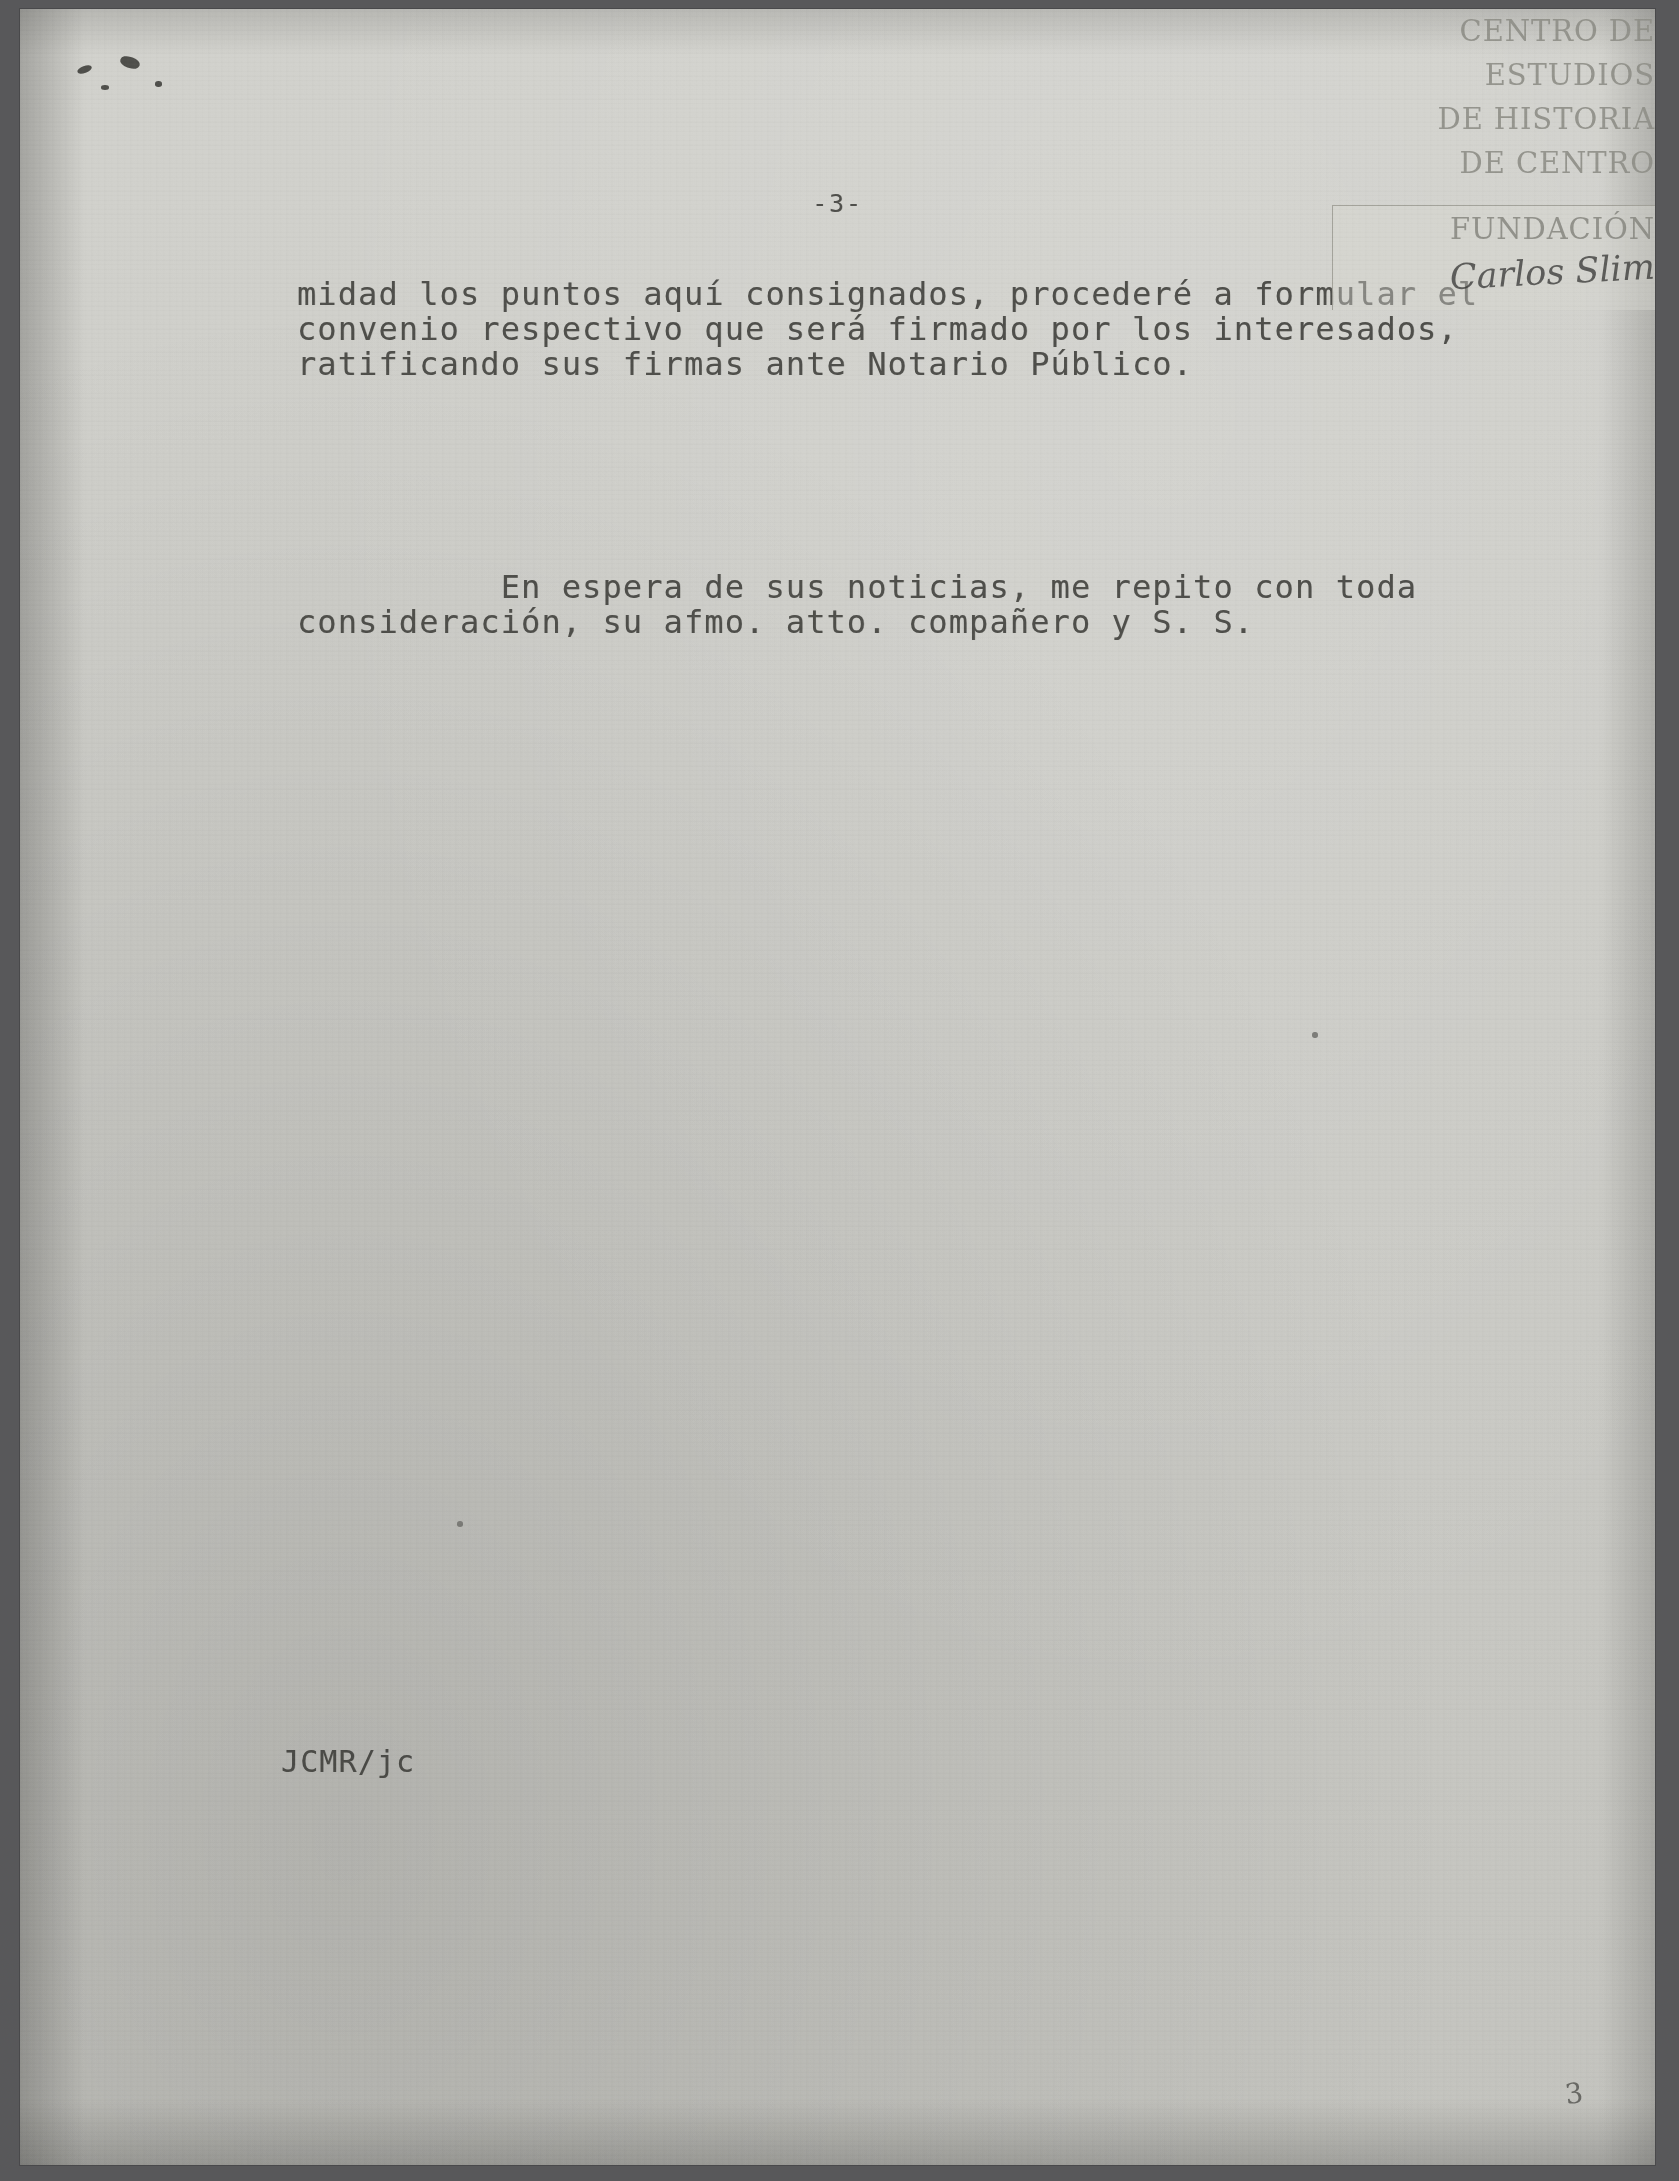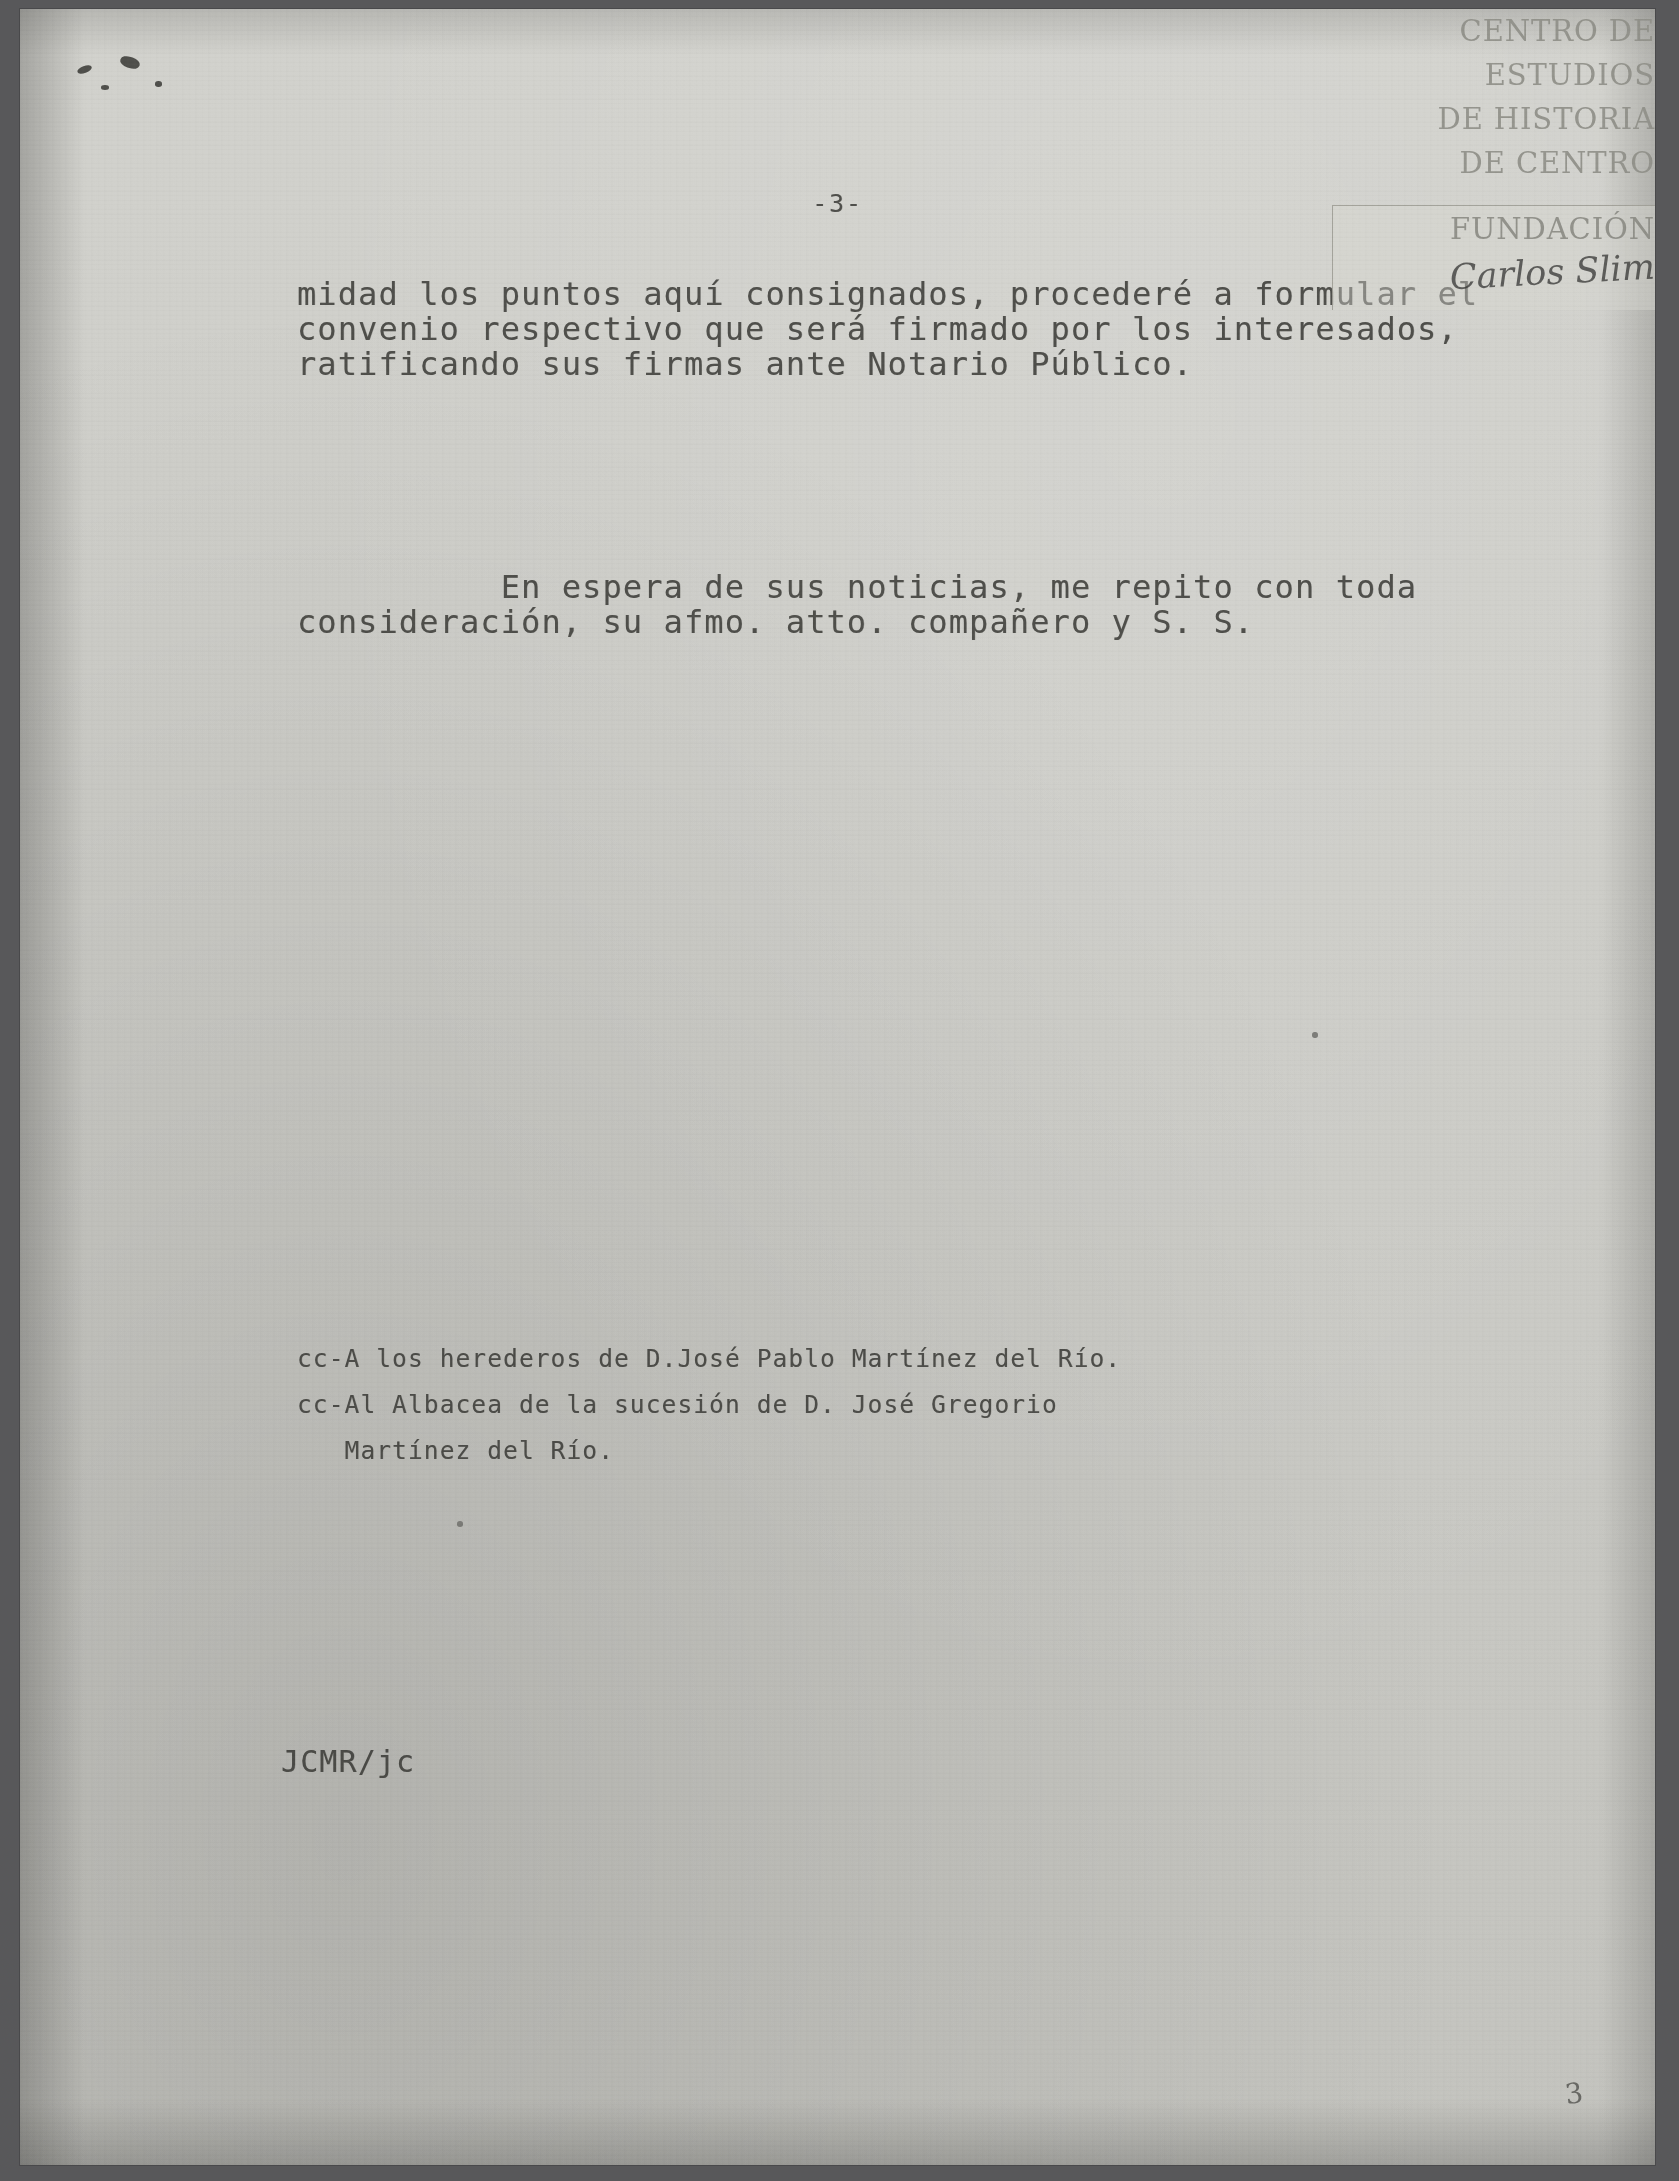--- a/index.html
+++ b/index.html
@@ -185,23 +185,20 @@
     <div class="tw" id="page-number">-3-</div>
 
     <div class="tw para" id="para-1">midad los puntos aquí consignados, procederé a formular el
 convenio respectivo que será firmado por los interesados,
 ratificando sus firmas ante Notario Público.</div>
 
 
     <div class="tw para" id="para-3">          En espera de sus noticias, me repito con toda
 consideración, su afmo. atto. compañero y S. S.</div>
 
-    <div class="tw" id="cc-block">cc-A los herederos de D.José Pablo Martínez del Río.
-cc-Al Albacea de la sucesión de D. José Gregorio
-   Martínez del Río.</div>
 
     <div class="tw" id="initials">JCMR/jc</div>
 
     <div id="folio">3</div>
 
     <div id="watermark">
       <div class="wm-line">CENTRO DE</div>
       <div class="wm-line">ESTUDIOS</div>
       <div class="wm-line">DE HISTORIA</div>
       <div class="wm-line">DE CENTRO</div>

